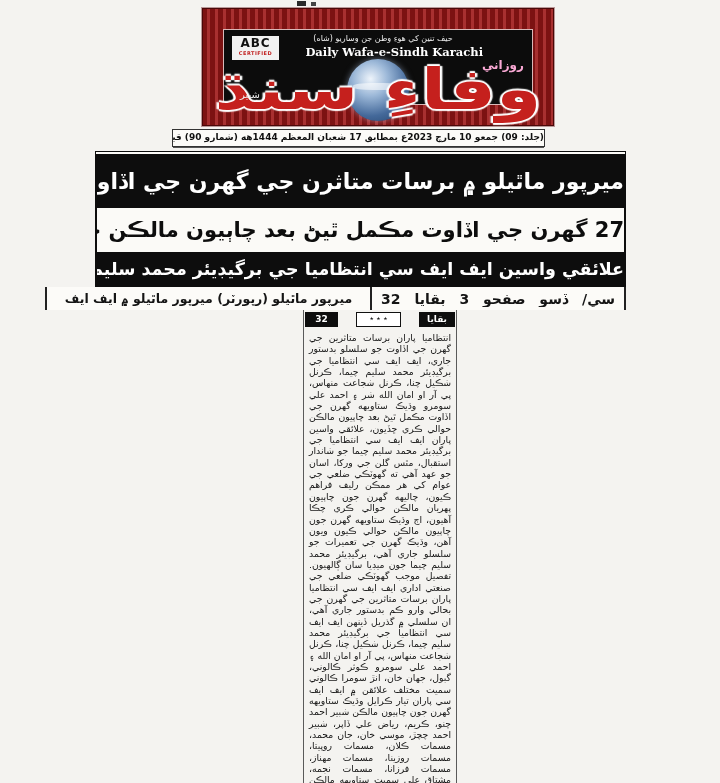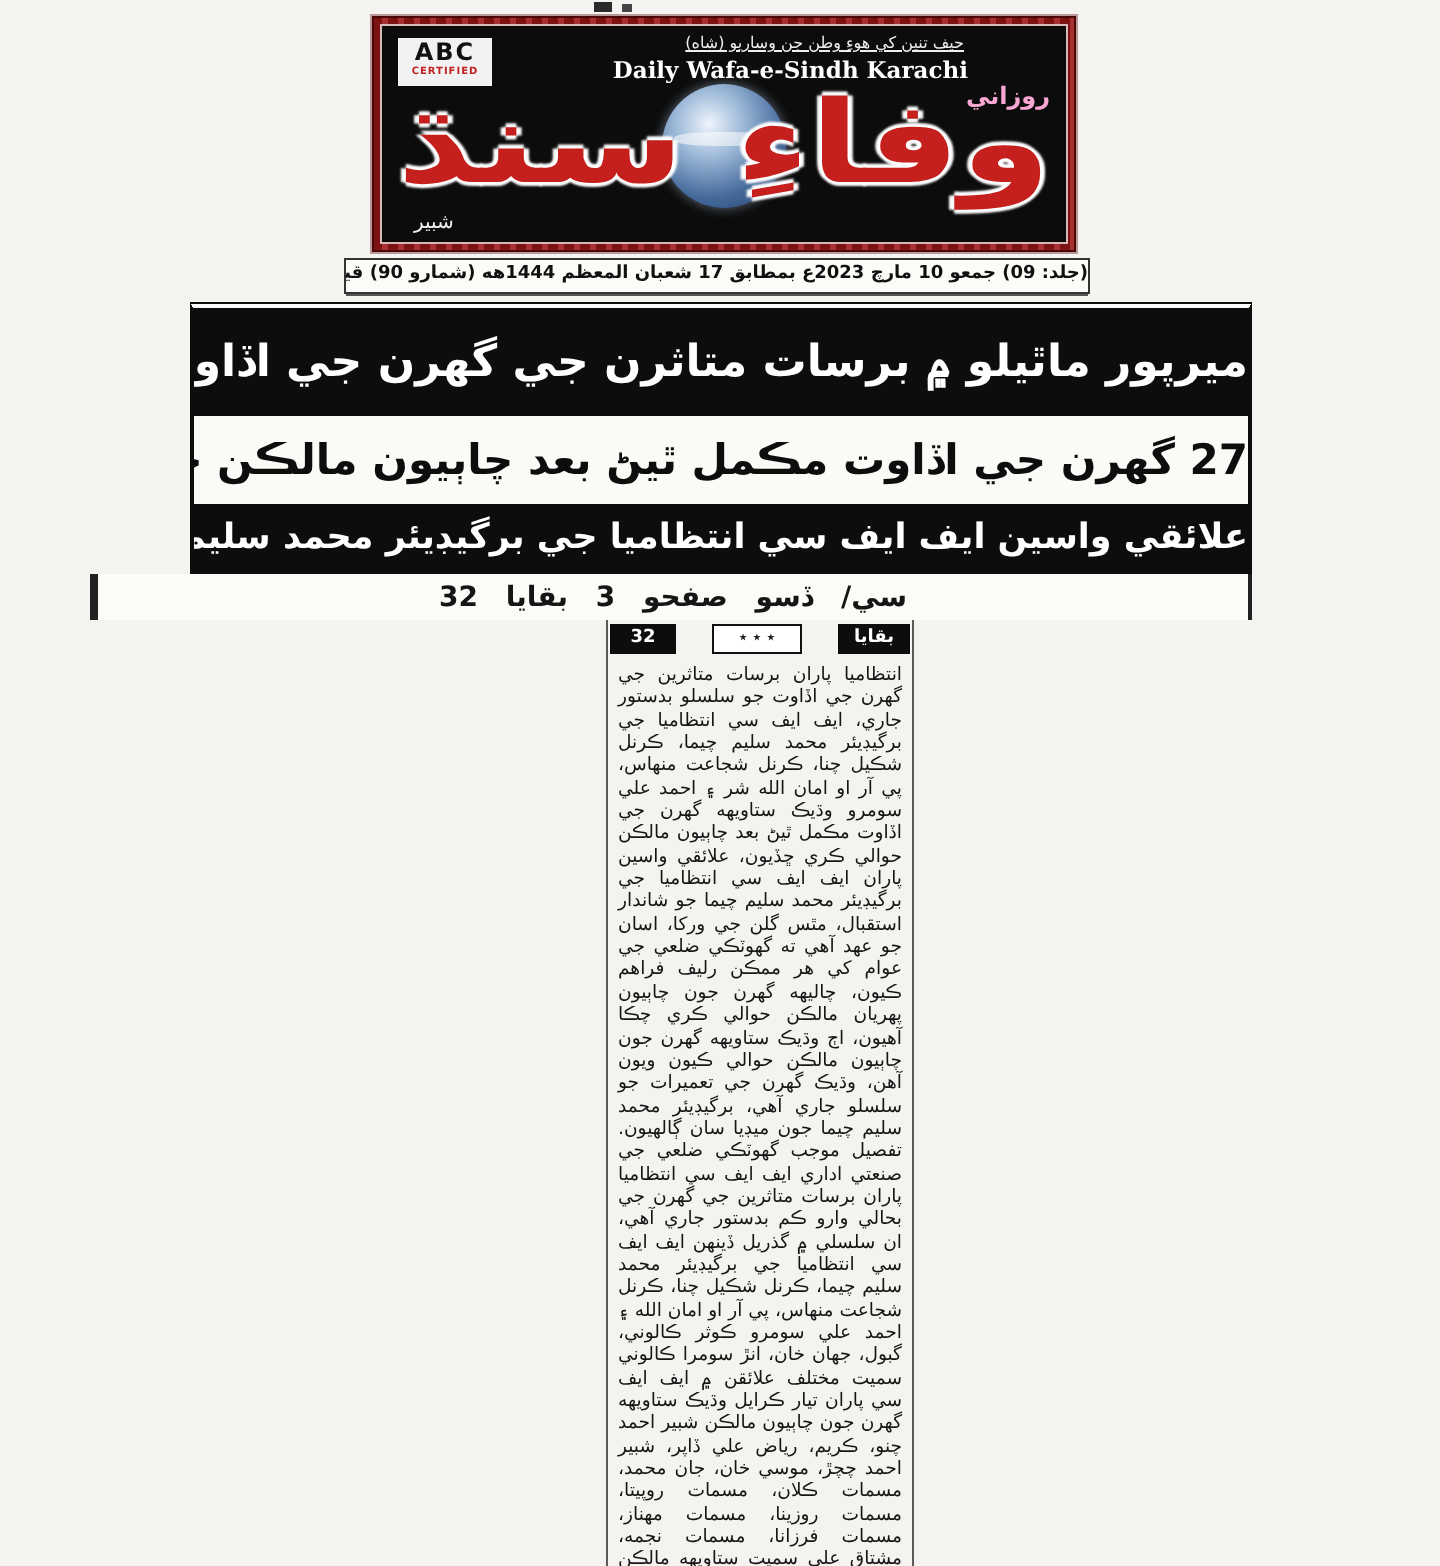--- a/index.html
+++ b/index.html
@@ -8,33 +8,33 @@
     position:relative; width:720px; height:783px; margin:0 auto;
     background:#f4f3f0; overflow:hidden;
     font-family:"DejaVu Sans", sans-serif; color:#151515;
   }
   
   .artifact { position:absolute; left:297px; top:1px; width:9px; height:5px; background:#2a2a2a; }
   .artifact2 { position:absolute; left:311px; top:2px; width:5px; height:4px; background:#444; }
 
   
   .masthead {
-    position:absolute; left:186px; top:8px; width:352px; height:118px;
-    padding:4px;
+    position:absolute; left:202px; top:8px; width:352px; height:118px;
+    padding:21px;
     background: repeating-linear-gradient(90deg,#7c1212 0 5px,#a83030 5px 8px);
     box-shadow: inset 0 0 0 1px #4a0808, 0 0 0 1px #b99;
   }
   .masthead-inner { position:relative; width:100%; height:100%; background:#0c0c0c; box-shadow: inset 0 0 0 1px #d9b8b8; }
   .abc-box {
     position:absolute; top:7px; left:9px; width:47px; height:24px;
     background:#f2f2f2; text-align:center; padding-top:1px;
   }
   .abc-top { font-size:12px; font-weight:bold; color:#111; line-height:13px; letter-spacing:1px; }
   .abc-bottom { font-size:5px; color:#c22222; font-weight:bold; line-height:6px; letter-spacing:0.5px; }
-  .verse { position:absolute; top:5px; left:62px; right:52px; color:#eeeeee; font-size:8px; direction:rtl; white-space:nowrap; overflow:hidden;text-decoration:underline; }
+  .verse { position:absolute; top:5px; left:62px; right:52px; text-align:center; color:#eeeeee; font-size:8px; direction:rtl; white-space:nowrap; overflow:hidden; }
   .daily-line { position:absolute; top:16px; left:56px; right:50px; text-align:right; color:#ffffff; font-size:11.5px; font-weight:bold; font-family:"DejaVu Serif", serif; white-space:nowrap; overflow:hidden; }
   .rozani { position:absolute; top:29px; right:9px; color:#f9a8d4; font-size:12px; font-weight:bold; direction:rtl; }
   .globe {
     position:absolute; top:30px; left:50%; margin-left:-31px; width:62px; height:62px; border-radius:50%;
     background: radial-gradient(circle at 38% 32%, #eef4fb 0%, #9cb8d8 30%, #44699a 65%, #223f66 100%);
     box-shadow: 0 0 6px rgba(180,200,230,.5);
   }
   .globe-band { position:absolute; left:6px; top:24px; width:50px; height:7px; background:rgba(255,255,255,.55); border-radius:40%; }
   .masthead-title {
     position:absolute; top:24px; left:0; right:0; text-align:center;
@@ -124,20 +124,21 @@
 
   <div class="dateline">(جلد: 09) جمعو 10 مارچ 2023ع بمطابق 17 شعبان المعظم 1444هه (شمارو 90) قيمت: 10 رپيا</div>
 
   <div class="headline-box">
     <div class="hrow hrow-1">ميرپور ماٿيلو ۾ برسات متاثرن جي گهرن جي اڏاوت جو سلسلو جاري</div>
     <div class="hrow hrow-2">27 گهرن جي اڏاوت مڪمل ٿيڻ بعد چاٻيون مالڪن حوالي ڪيون ويون</div>
     <div class="hrow hrow-3">علائقي واسين ايف ايف سي انتظاميا جي برگيڊيئر محمد سليم چيما جا ٿورا مڃيا</div>
   </div>
 
   <div class="byline-row">
+    <div class="byline-reporter">ميرپور ماٿيلو (رپورٽر) ميرپور ماٿيلو ۾ ايف ايف</div>
     <div class="byline-divider"></div>
     <div class="byline-jump">سي/ ڏسو صفحو 3 بقايا 32</div>
   </div>
 
   <div class="column">
     <p class="body-text">انتظاميا پاران برسات متاثرين جي گهرن جي اڏاوت جو سلسلو بدستور جاري، ايف ايف سي انتظاميا جي برگيڊيئر محمد سليم چيما، ڪرنل شڪيل چنا، ڪرنل شجاعت منهاس، پي آر او امان الله شر ۽ احمد علي سومرو وڌيڪ ستاويهه گهرن جي اڏاوت مڪمل ٿيڻ بعد چاٻيون مالڪن حوالي ڪري ڇڏيون، علائقي واسين پاران ايف ايف سي انتظاميا جي برگيڊيئر محمد سليم چيما جو شاندار استقبال، مٿس گلن جي ورکا، اسان جو عهد آهي ته گهوٽڪي ضلعي جي عوام کي هر ممڪن رليف فراهم ڪيون، چاليهه گهرن جون چاٻيون پهريان مالڪن حوالي ڪري چڪا آهيون، اڄ وڌيڪ ستاويهه گهرن جون چاٻيون مالڪن حوالي ڪيون ويون آهن، وڌيڪ گهرن جي تعميرات جو سلسلو جاري آهي، برگيڊيئر محمد سليم چيما جون ميڊيا سان ڳالهيون. تفصيل موجب گهوٽڪي ضلعي جي صنعتي اداري ايف ايف سي انتظاميا پاران برسات متاثرين جي گهرن جي بحالي وارو ڪم بدستور جاري آهي، ان سلسلي ۾ گذريل ڏينهن ايف ايف سي انتظاميا جي برگيڊيئر محمد سليم چيما، ڪرنل شڪيل چنا، ڪرنل شجاعت منهاس، پي آر او امان الله ۽ احمد علي سومرو ڪوثر ڪالوني، گبول، جهان خان، انڙ سومرا ڪالوني سميت مختلف علائقن ۾ ايف ايف سي پاران تيار ڪرايل وڌيڪ ستاويهه گهرن جون چاٻيون مالڪن شبير احمد چنو، ڪريم، رياض علي ڏاپر، شبير احمد چچڙ، موسي خان، جان محمد، مسمات ڪلان، مسمات روپيتا، مسمات روزينا، مسمات مهناز، مسمات فرزانا، مسمات نجمه، مشتاق علي سميت ستاويهه مالڪن حوالي ڪري ڇڏيون. ان موقعي تي علائقي واسين پاران ايف ايف سي انتظاميا جي برگيڊيئر محمد سليم چيما جو شاندار استقبال ڪري مٿس گلن جي ورکا ڪئي وئي.</p>
   </div>
 
   <div class="jump-strip">
     <div class="jump-num">32</div>

